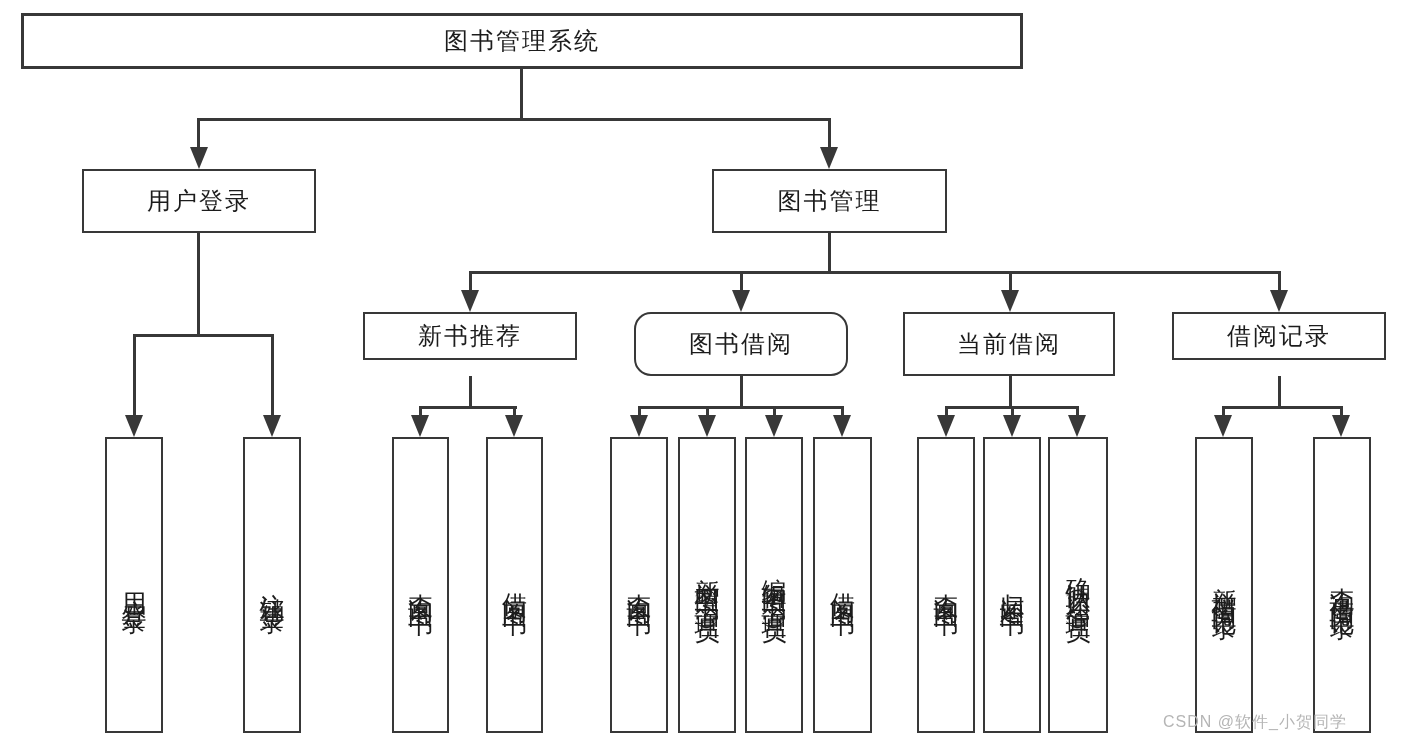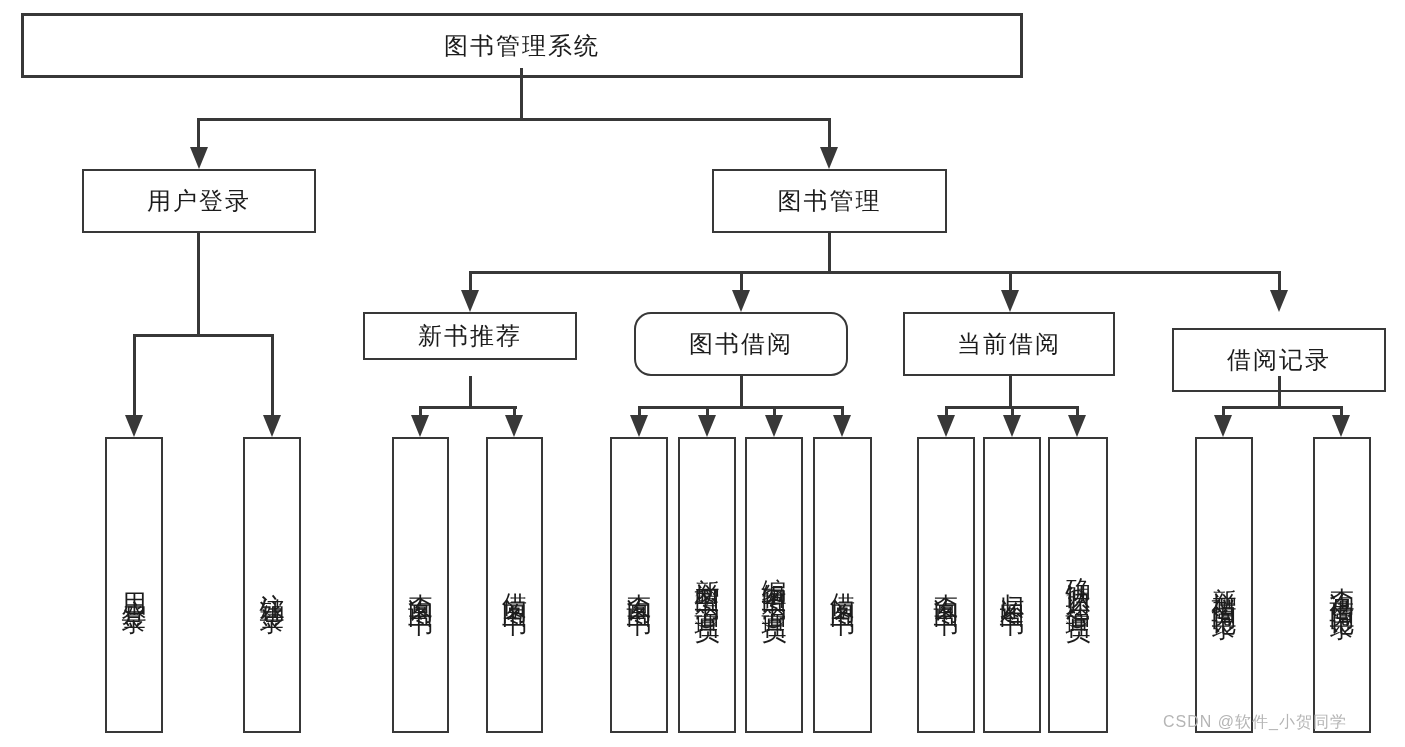--- a/index.html
+++ b/index.html
@@ -48,21 +48,21 @@
     color:var(--wm);
     letter-spacing:1px;
     white-space:nowrap;
   }
 </style>
 </head>
 <body>
 
 <div class="canvas">
 
-  <div class="box root" style="left:21px;top:13px;width:1002px;height:65px;">
+  <div class="box root" style="left:21px;top:13px;width:1002px;height:56px;">
     <span>图书管理系统</span>
   </div>
 
   <div class="box lvl" style="left:82px;top:169px;width:234px;height:64px;">
     <span>用户登录</span>
   </div>
 
   <div class="box lvl" style="left:712px;top:169px;width:235px;height:64px;justify-content:center;">
     <span>图书管理</span>
   </div>
@@ -72,21 +72,21 @@
   </div>
 
   <div class="box lvl" style="left:634px;top:312px;width:214px;height:64px;border-radius:17px;">
     <span>图书借阅</span>
   </div>
 
   <div class="box lvl" style="left:903px;top:312px;width:212px;height:64px;">
     <span>当前借阅</span>
   </div>
 
-  <div class="box lvl" style="left:1172px;top:328px;width:214px;height:64px;">
+  <div class="box lvl" style="left:1172px;top:312px;width:214px;height:48px;">
     <span>借阅记录</span>
   </div>
 
   <div class="box leaf" style="left:105px;top:437px;width:58px;height:296px;">
     <span class="vtxt">用户登录</span>
   </div>
   <div class="box leaf" style="left:243px;top:437px;width:58px;height:296px;">
     <span class="vtxt">注销登录</span>
   </div>
 

